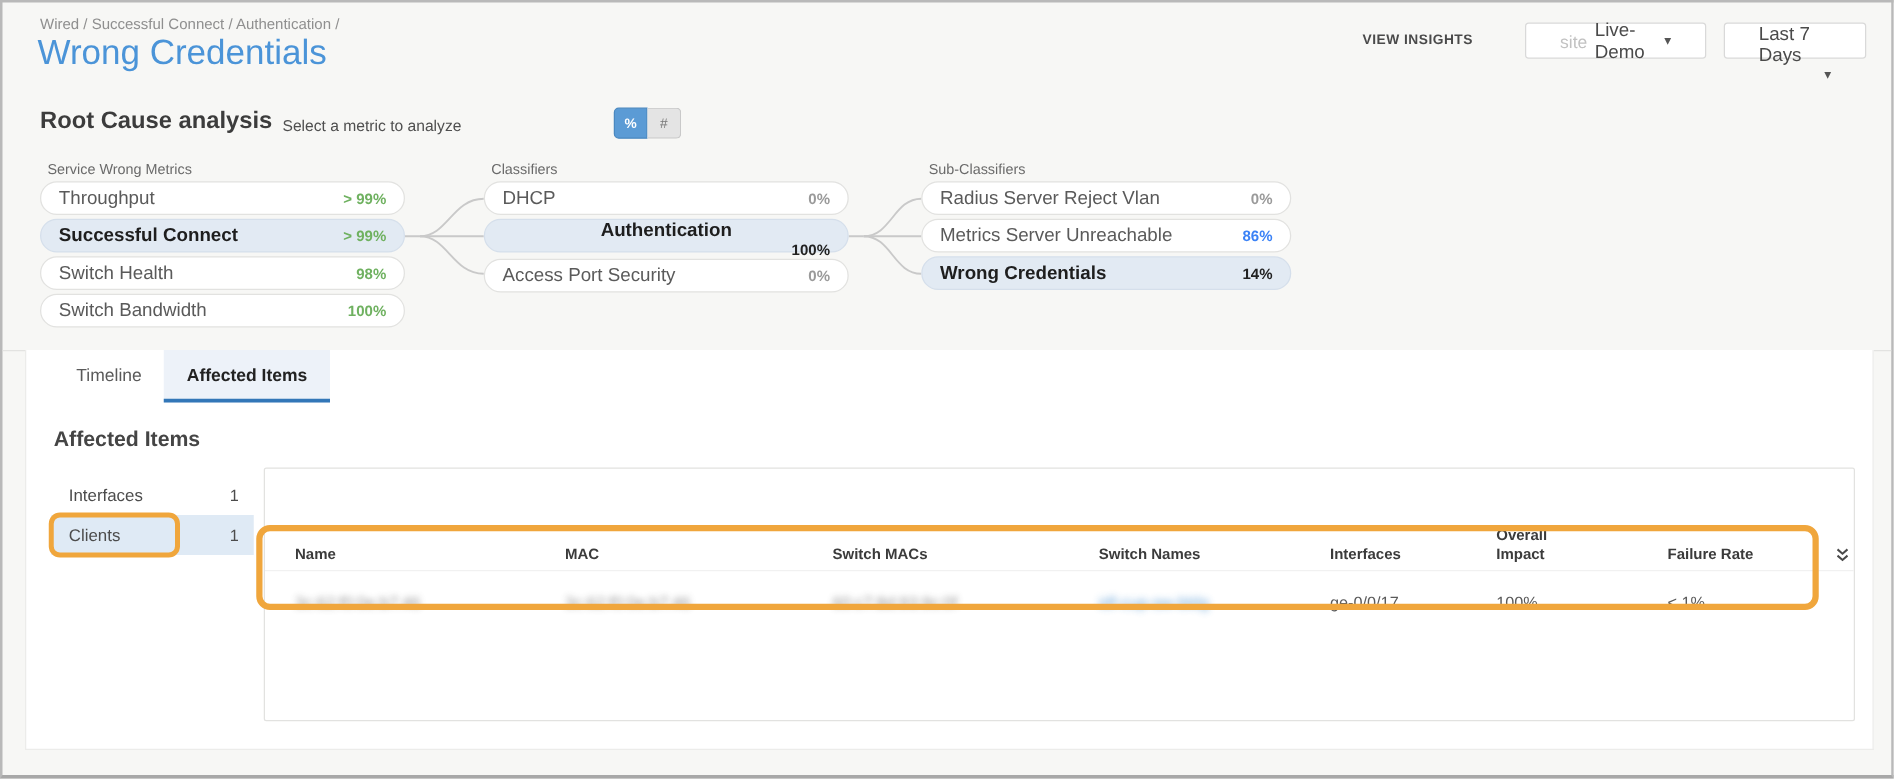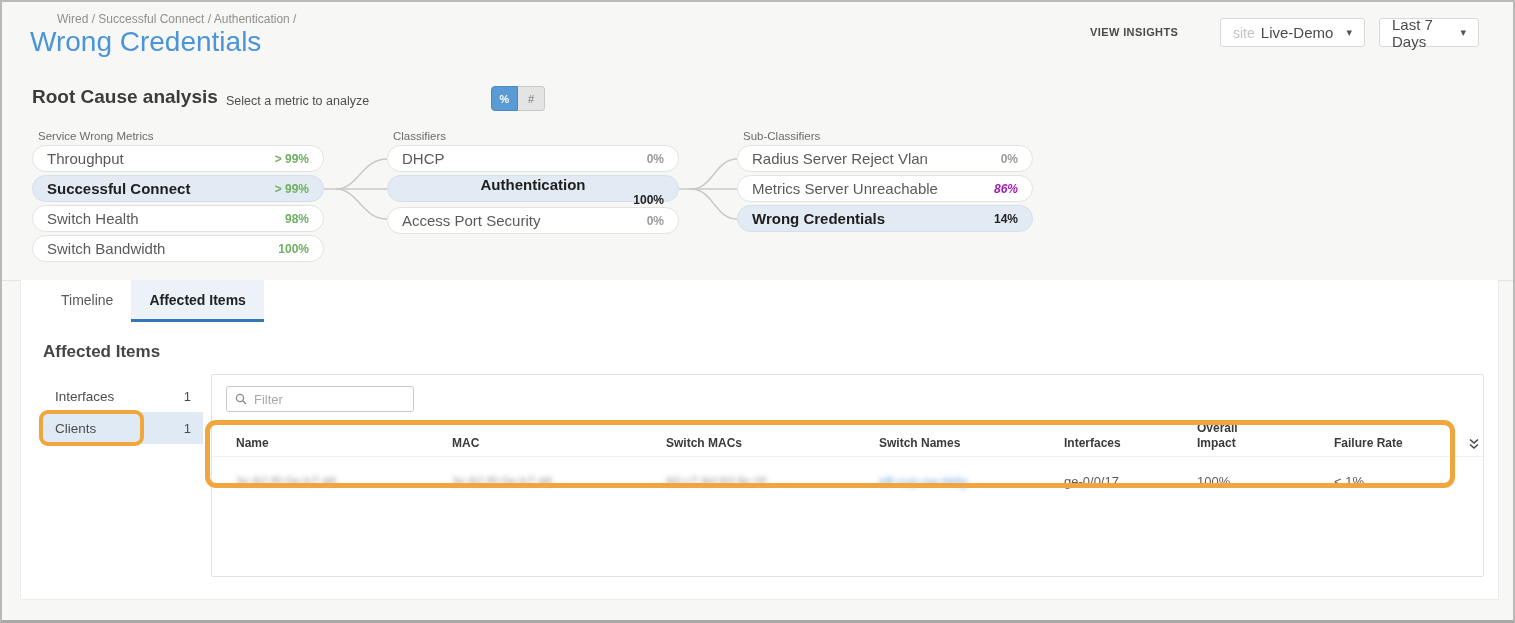--- a/index.html
+++ b/index.html
@@ -6,29 +6,29 @@
   html,body { background:#e8e8e8; }
   body { font-family: "Liberation Sans", sans-serif; }
   .page {
     position: relative; width: 1515px; height: 623px;
     background: #f7f7f5;
     border: 2px solid #b9b9b9; border-bottom: 3px solid #a8a8a8;
     overflow: hidden;
   }
 
   
-  .breadcrumb { position:absolute; left:30px; top:10px; font-size:12px; color:#8f8f8f;margin-left:25px; }
+  .breadcrumb { position:absolute; left:30px; top:10px; font-size:12px; color:#8f8f8f; }
   .page-title { position:absolute; left:28px; top:24px; font-size:28px; font-weight:400; color:#4b94d8; }
   .view-insights { position:absolute; left:1088px; top:24px; font-size:11px; font-weight:700; color:#4a4a4a; letter-spacing:.4px; cursor:pointer; }
   .dropdown {
     position:absolute; top:16px; height:29px; background:#fff; border:1px solid #d9d9d9;
-    border-radius:3px; display:flex; align-items:center; padding:0 12px; font-size:15px; color:#4a4a4a; cursor:pointer;
+    border-radius:3px; display:flex; align-items:center; padding:0 27px; font-size:15px; color:#4a4a4a; cursor:pointer;
   }
   .dropdown.site { left:1218px; width:145px; }
-  .dropdown.range { left:1377px; width:100px; }
+  .dropdown.range { left:1377px; width:114px;flex-direction:column; }
   .dropdown .prefix { color:#c2c2c2; margin-right:6px; font-size:14px; }
   .dropdown .caret { margin-left:auto; font-size:11px; color:#555; padding-left:8px; }
 
   
   .rc-title { position:absolute; left:30px; top:84px; font-size:19px; font-weight:700; color:#3c3c3c; }
   .rc-subtitle { position:absolute; left:224px; top:92px; font-size:12.5px; color:#4f4f4f; }
   .metric-toggle { position:absolute; left:489px; top:84px; display:flex; }
   .metric-toggle .t-btn {
     width:27px; height:25px; display:flex; align-items:center; justify-content:center;
     font-size:11px; cursor:pointer; border:1px solid #c9c9c9; color:#777; background:#e4e4e4;
@@ -41,21 +41,21 @@
     position:absolute; width:292px; height:27px; border-radius:14px;
     background:#fff; border:1px solid #e2e2e0;
     display:flex; align-items:center; padding:0 14px; cursor:pointer;
   }
   .pill .p-name { font-size:15px; color:#5a5a5a; white-space:nowrap; }
   .pill .p-val { margin-left:auto; font-size:12px; font-weight:600; }
   .pill.selected { background:#e2eaf3; border-color:#d5dfeb; }
   .pill.selected .p-name { font-weight:700; color:#1e1e1e; }
   .v-green { color:#6fb160; }
   .v-gray { color:#9a9a9a; }
-  .v-dim { color:#a21caf;font-style:italic; }
+  .v-dim { color:#3b82f6; }
   .v-dark { color:#222; font-weight:700; }
   svg.connectors { position:absolute; left:0; top:0; pointer-events:none; }
 
   .divider { position:absolute; left:0; top:278px; width:1515px; height:1px; background:#e3e3e1; }
 
   
   .card {
     position:absolute; left:18px; top:278px; width:1479px; height:320px;
     background:#fff; border:1px solid #ececea; border-top:none;
   }
@@ -205,27 +205,20 @@
         <span>Interfaces</span>
         <span class="cat-count">1</span>
       </div>
       <div class="cat-row selected">
         <span>Clients</span>
         <span class="cat-count">1</span>
       </div>
     </div>
 
     <div class="tbl-box">
-      <div class="filter-wrap">
-        <svg width="12" height="12" viewBox="0 0 12 12">
-          <circle cx="5" cy="5" r="3.6" fill="none" stroke="#8a8a8a" stroke-width="1.3"></circle>
-          <line x1="7.8" y1="7.8" x2="11" y2="11" stroke="#8a8a8a" stroke-width="1.3"></line>
-        </svg>
-        <input type="text" placeholder="Filter" style="">
-      </div>
 
       <div class="grid-row thead">
         <div class="th">Name</div>
         <div class="th">MAC</div>
         <div class="th">Switch MACs</div>
         <div class="th">Switch Names</div>
         <div class="th">Interfaces</div>
         <div class="th wrap"><span>Overall Impact</span></div>
         <div class="th">Failure Rate</div>
         <div class="th chev">

